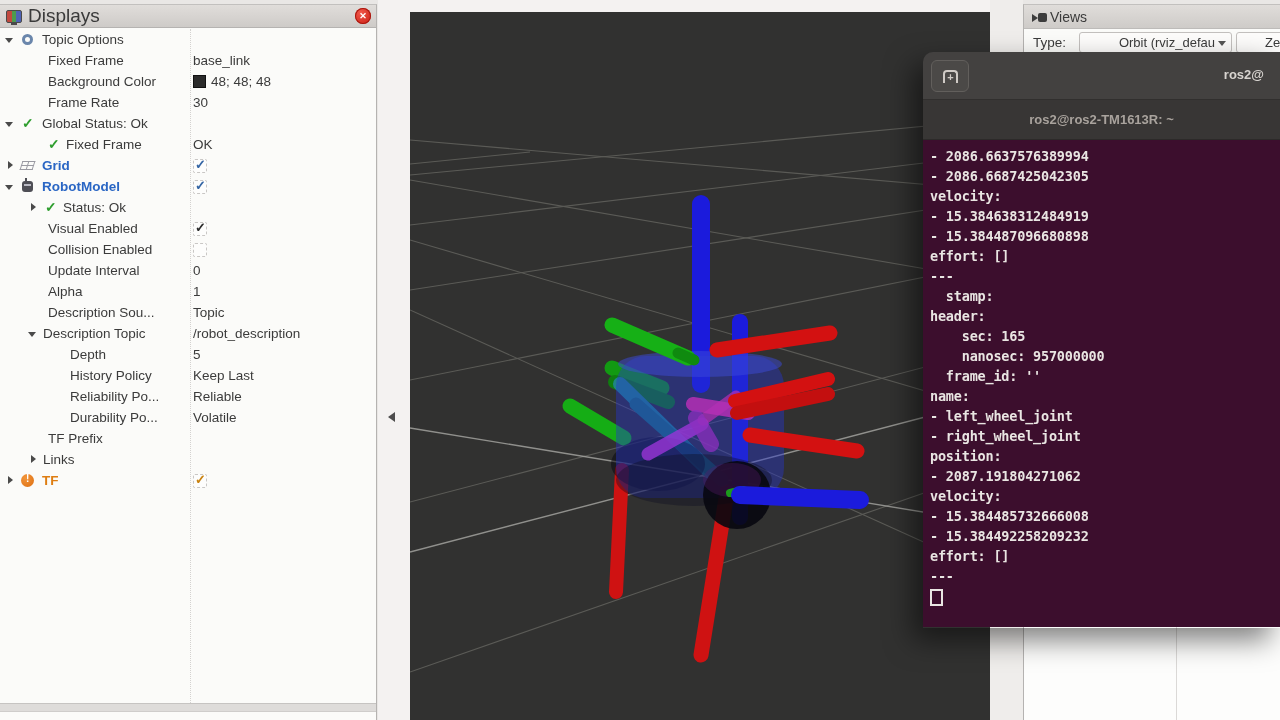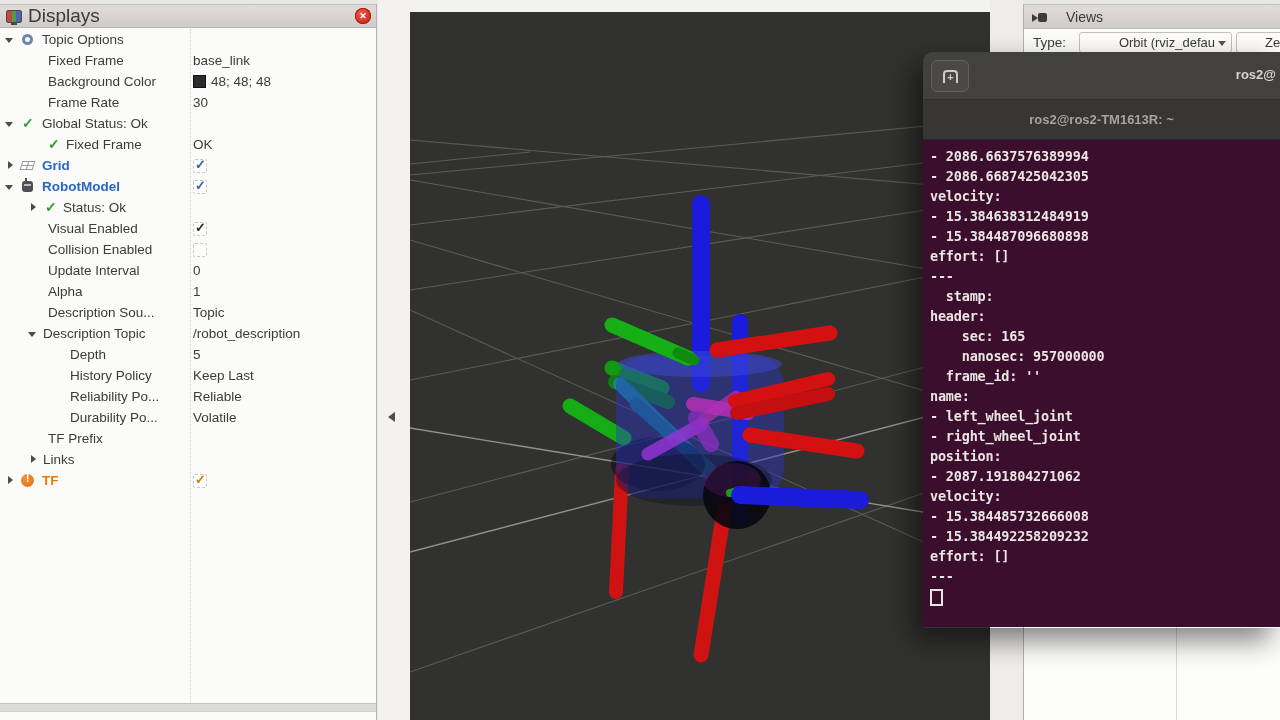--- a/index.html
+++ b/index.html
@@ -73,21 +73,21 @@
 
   
   .views-panel { position:absolute; left:1023px; top:4px; right:0; bottom:0; background:#fbfbf9;
     border-left:1px solid #b5b3b1; border-top:1px solid #c2c0be; overflow:hidden; display:flex; flex-direction:column; }
   .views-header { height:24px; background:linear-gradient(#e0ddda,#cecbc8); border-bottom:1px solid #bdbbb9;
     display:flex; align-items:center; padding:0 8px; }
   .camera-icon { position:relative; width:16px; height:12px; }
   .camera-icon::before { content:""; position:absolute; left:0; top:3px; width:0; height:0;
     border-top:4px solid transparent; border-bottom:4px solid transparent; border-left:6px solid #3c3c3c; }
   .camera-icon::after { content:""; position:absolute; left:6px; top:2px; width:9px; height:9px; background:#3c3c3c; border-radius:2px; }
-  .views-title { font-size:14px; color:#3a3a3a; margin-left:18px; }
+  .views-title { font-size:14px; color:#3a3a3a; margin-left:2px; }
   .type-row { height:26px; display:flex; align-items:center; padding:2px 12px 2px 9px; position:relative; }
   .type-label { font-size:13.5px; color:#3b3b3b; }
   .combo { position:absolute; left:55px; top:3px; width:153px; height:21px; background:#fdfcfb;
     border:1px solid #c3c0be; border-radius:3px; font-size:13px; color:#3b3b3b;
     padding:2px 16px 0 6px; overflow:hidden; white-space:nowrap;text-align:right; }
   .combo::after { content:""; position:absolute; right:5px; top:8px;
     border-left:4px solid transparent; border-right:4px solid transparent; border-top:5px solid #555; }
   .zero-btn { position:absolute; left:212px; top:3px; width:100px; height:21px; background:#fdfcfb;
     border:1px solid #c3c0be; border-radius:3px; font-size:13px; color:#3b3b3b; padding:2px 0 0 28px; }
   .views-content { flex:1; position:relative; background:#fdfdfc; border-top:1px solid #d8d6d4; }
@@ -95,21 +95,21 @@
 
   
   .terminal { position:absolute; left:923px; top:52px; width:357px; height:576px;
     border-radius:10px 0 0 0; box-shadow:-10px 12px 28px rgba(0,0,0,.5); overflow:hidden; }
   .term-titlebar { height:48px; background:#434140; position:relative; border-bottom:1px solid #312f2e; }
   .newtab-btn { position:absolute; left:8px; top:8px; width:38px; height:32px; background:#4b4947;
     border:1px solid #625f5c; border-radius:6px; }
   .newtab-glyph { position:absolute; left:11px; top:9px; width:15px; height:13px;
     border:2px solid #cfcac5; border-bottom:none; border-radius:4px 4px 0 0; color:#cfcac5;
     font-size:11px; line-height:11px; text-align:center; font-weight:bold; }
-  .term-title { position:absolute; right:4px; top:15px; font-size:13px; font-weight:bold; color:#d8d4d0; }
+  .term-title { position:absolute; right:16px; top:15px; font-size:13px; font-weight:bold; color:#d8d4d0; }
   .term-tabbar { height:40px; background:#383635; display:flex; align-items:center; justify-content:center;
     border-bottom:1px solid #2c2a29; }
   .term-tab-label { font-size:13px; font-weight:bold; color:#a9a39d; }
   .term-body { height:487px; background:#3c0e2d; padding:8px 4px 0 7px;
     font-family:"DejaVu Sans Mono", monospace; font-size:13.5px; font-weight:bold;
     color:#e9e5e2; letter-spacing:-0.2px; }
   .tline { white-space:pre; height:20px; }
   .term-cursor { width:13px; height:17px; border:2px solid #e9e5e2; margin-top:1px; }
 </style>
 </head>

